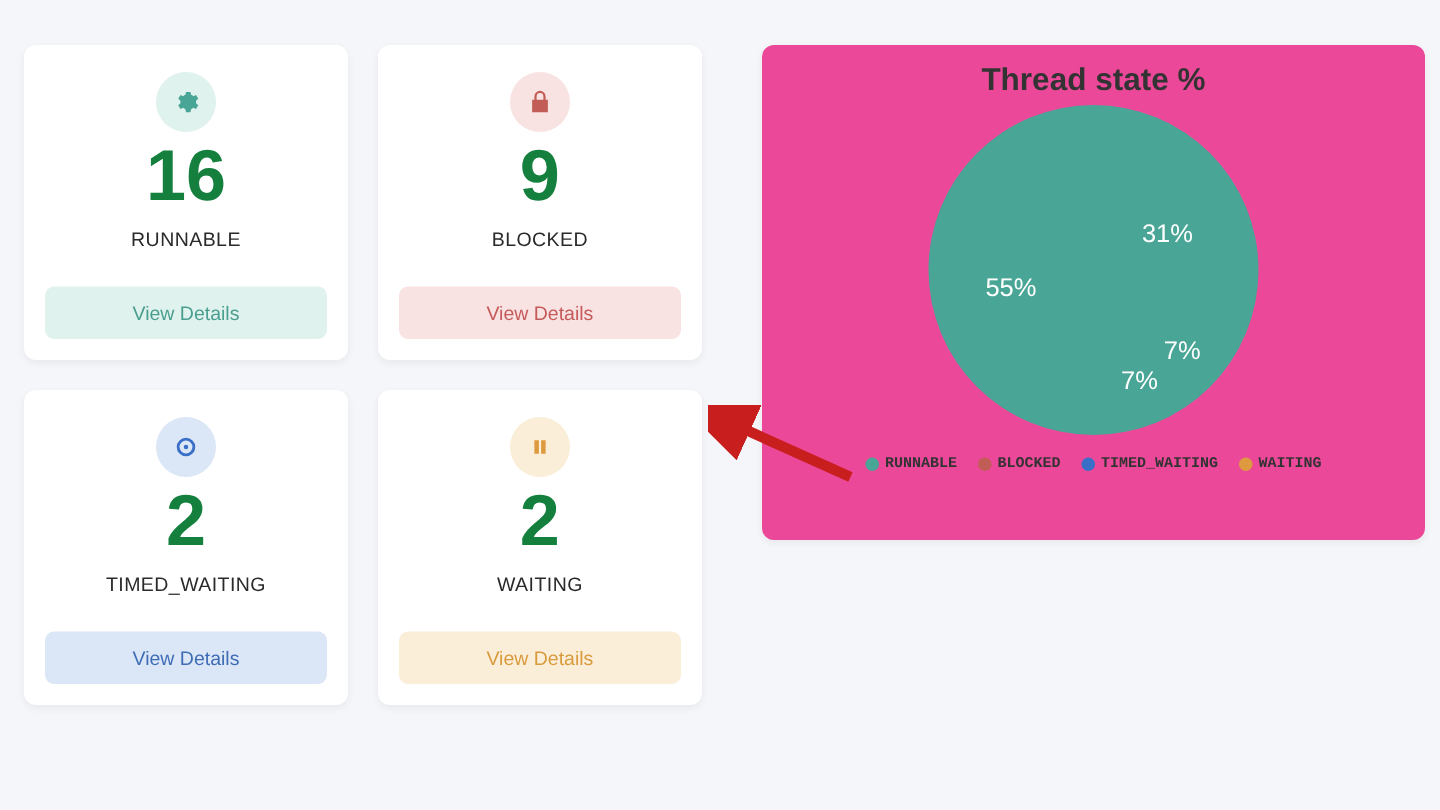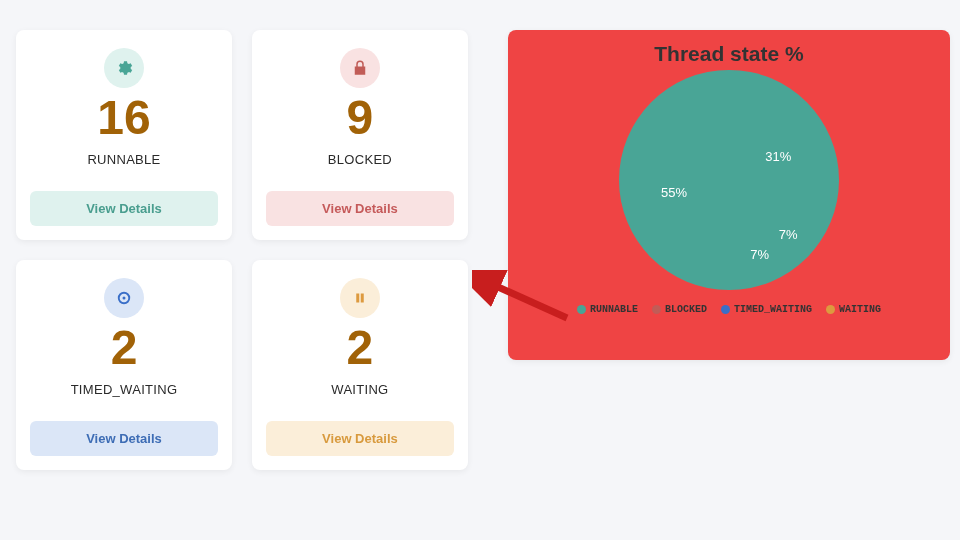--- a/index.html
+++ b/index.html
@@ -38,51 +38,50 @@
     border-radius: 50%;
     display: flex;
     align-items: center;
     justify-content: center;
     margin-bottom: 6px;
   }
   .icon-circle svg { width: 18px; height: 18px; }
   .card .value {
     font-size: 48px;
     font-weight: 700;
-    color: #a16207;
+    color: #15803d;
     line-height: 1.0;
   }
   .card .label {
     font-size: 13px;
     color: #2a2a2a;
     margin-top: 10px;
     letter-spacing: 0.3px;
   }
   .card .spacer { flex: 1; }
   .card .btn {
     width: 100%;
     padding: 10px 0;
     border: none;
     border-radius: 6px;
     font-size: 13px;
     cursor: pointer;
-    font-weight: bold;
   }
   .btn-teal   { background: #dff2ee; color: #4a9e8f; }
   .btn-red    { background: #f9e2e2; color: #c55a5a; }
   .btn-blue   { background: #dbe6f7; color: #3e6db5; }
   .btn-orange { background: #fbeed9; color: #d89a3d; }
 
   .ic-teal   { background: #dff2ee; }
   .ic-red    { background: #f9e2e2; }
   .ic-blue   { background: #dbe6f7; }
   .ic-orange { background: #fbeed9; }
 
   .chart-panel {
-    background: #ef4444;
+    background: #ec4899;
     border-radius: 8px;
     box-shadow: 0 2px 6px rgba(0,0,0,0.06);
     width: 450px;
     height: 330px;
     margin-left: 20px;
     position: relative;
     padding: 12px 0 8px 0;
     display: flex;
     flex-direction: column;
     align-items: center;
@@ -98,21 +97,21 @@
     width: 220px;
     height: 220px;
   }
   .pie {
     width: 220px;
     height: 220px;
     border-radius: 50%;
   }
   .slice-label {
     position: absolute;
-    font-size: 13px;
+    font-size: 17px;
     color: #fff;
     font-weight: 500;
     transform: translate(-50%,-50%);
   }
   .legend {
     display: flex;
     gap: 14px;
     margin-top: 14px;
     font-size: 10px;
     font-weight: 600;

